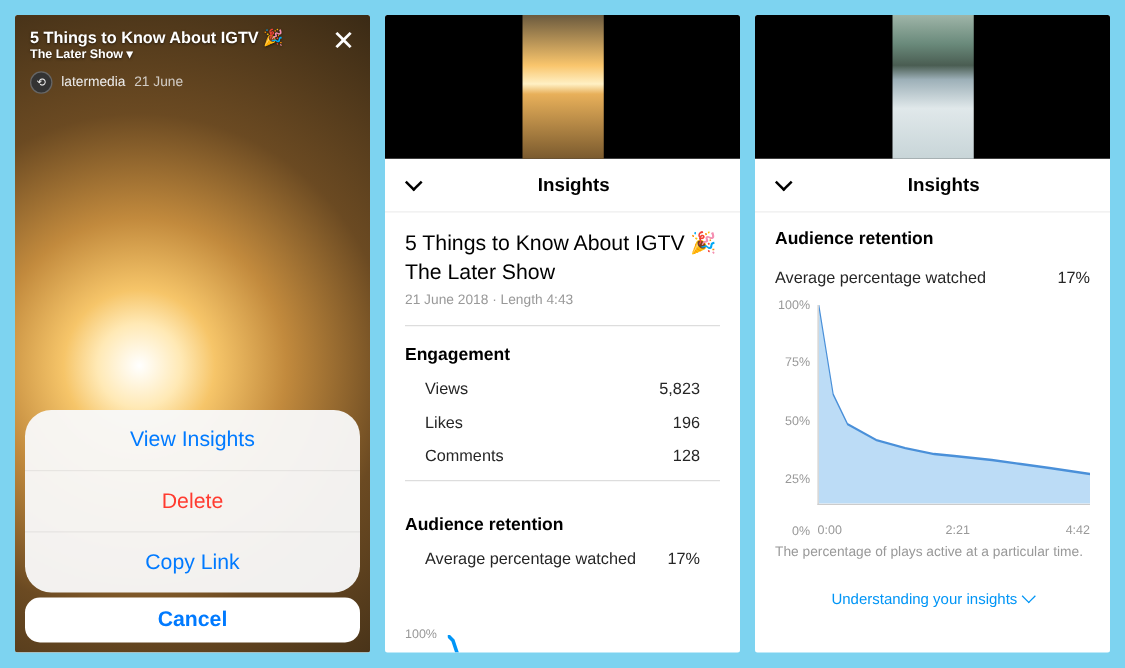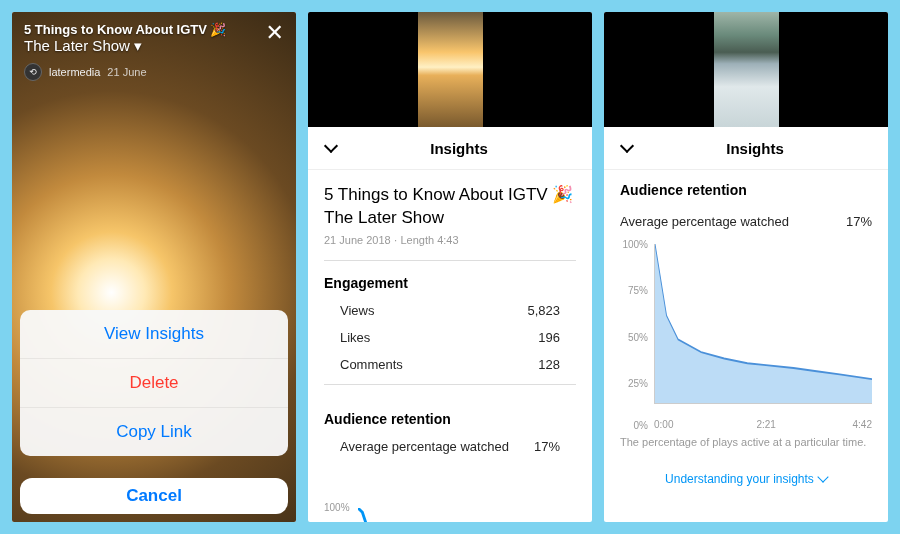--- a/index.html
+++ b/index.html
@@ -18,27 +18,27 @@
 .section-title{font-weight:700;font-size:14px;margin:12px 0 12px}
 .section-title.bordered{border-top:1px solid #ddd;padding-top:14px}
 .metric{display:flex;justify-content:space-between;font-size:13px;margin:12px 16px}
 .metric .label{color:#262626}
 .metric .val{color:#262626}
 .audience-section{border-top:1px solid #ddd;padding-top:14px;margin-top:8px}
 
 .phone1-bg{position:absolute;inset:0;background:radial-gradient(circle at 35% 55%,#fff 0%,#ffe9b5 10%,#f6c569 18%,#c28a3d 35%,#6b4a22 60%,#3a2a15 100%)}
 .phone1-overlay{position:absolute;top:0;left:0;right:0;padding:10px 12px;color:#fff;z-index:2}
 .phone1-title{font-size:13px;font-weight:600;text-shadow:0 1px 2px rgba(0,0,0,.6)}
-.phone1-sub{font-size:15px;font-weight:400;text-shadow:0 1px 2px rgba(0,0,0,.6)}
+.phone1-sub{font-size:10px;font-weight:700;text-shadow:0 1px 2px rgba(0,0,0,.6)}
 .phone1-close{position:absolute;top:10px;right:12px;color:#fff;font-size:22px;line-height:1;z-index:3;cursor:pointer}
 .phone1-meta{display:flex;align-items:center;gap:7px;margin-top:8px;font-size:11px;color:#eee}
 .avatar{width:18px;height:18px;border-radius:50%;background:#333;border:1px solid #666;display:flex;align-items:center;justify-content:center;font-size:9px;color:#eee}
 
 .sheet-wrap{position:absolute;bottom:0;left:0;right:0;padding:8px;z-index:4}
-.sheet{background:rgba(248,248,248,.96);border-radius:10px;overflow:hidden;margin-bottom:22px}
+.sheet{background:rgba(248,248,248,.96);border-radius:21px;overflow:hidden;margin-bottom:4px}
 .sheet-item{padding:14px;text-align:center;font-size:17px;color:#007aff;border-bottom:1px solid rgba(0,0,0,.06);cursor:pointer}
 .sheet-item:last-child{border-bottom:none}
 .sheet-item.destructive{color:#ff3b30}
 .cancel-btn{background:#fff;border-radius:12px;padding:8px;text-align:center;font-size:17px;color:#007aff;font-weight:600;cursor:pointer}
 
 .chart-box{position:relative;height:185px;margin:8px 0 12px;font-size:10px;color:#999}
 .ytick{position:absolute;left:0;width:28px;text-align:right}
 .yt100{top:0}.yt75{top:25%}.yt50{top:50%}.yt25{top:75%}.yt0{bottom:-7px}
 .chart-area{position:absolute;left:34px;right:0;top:5px;height:160px;border-left:1px solid #ccc;border-bottom:1px solid #ccc;overflow:hidden}
 .chart-area svg{position:absolute;inset:0;width:100%;height:100%}

